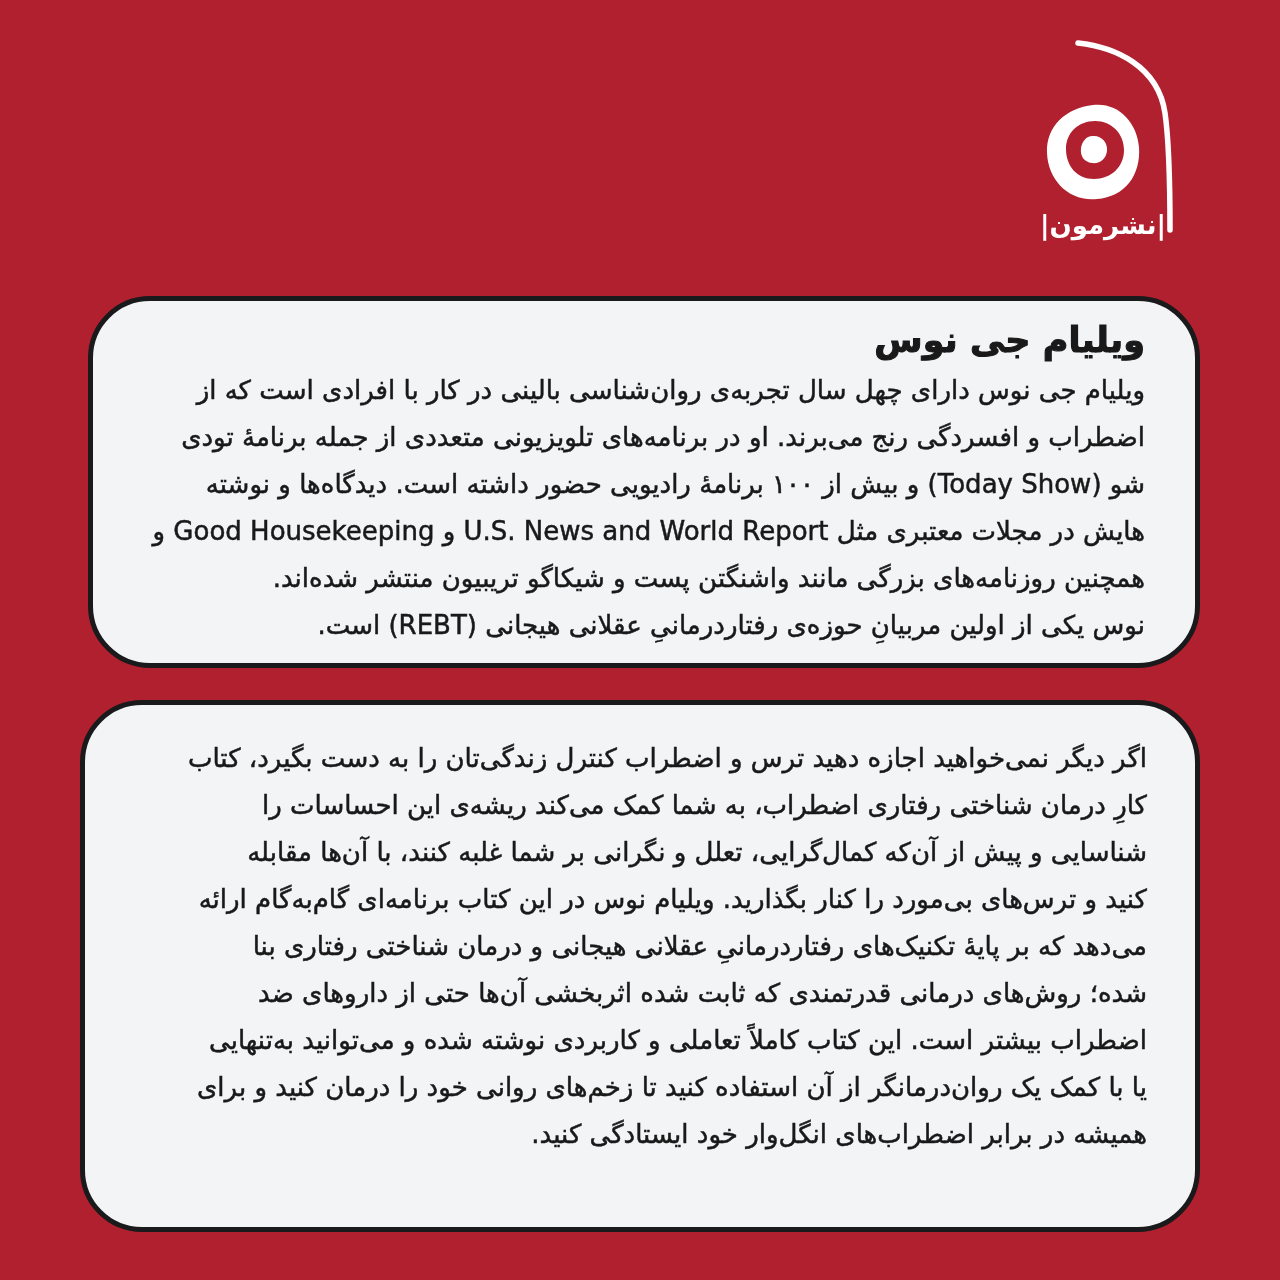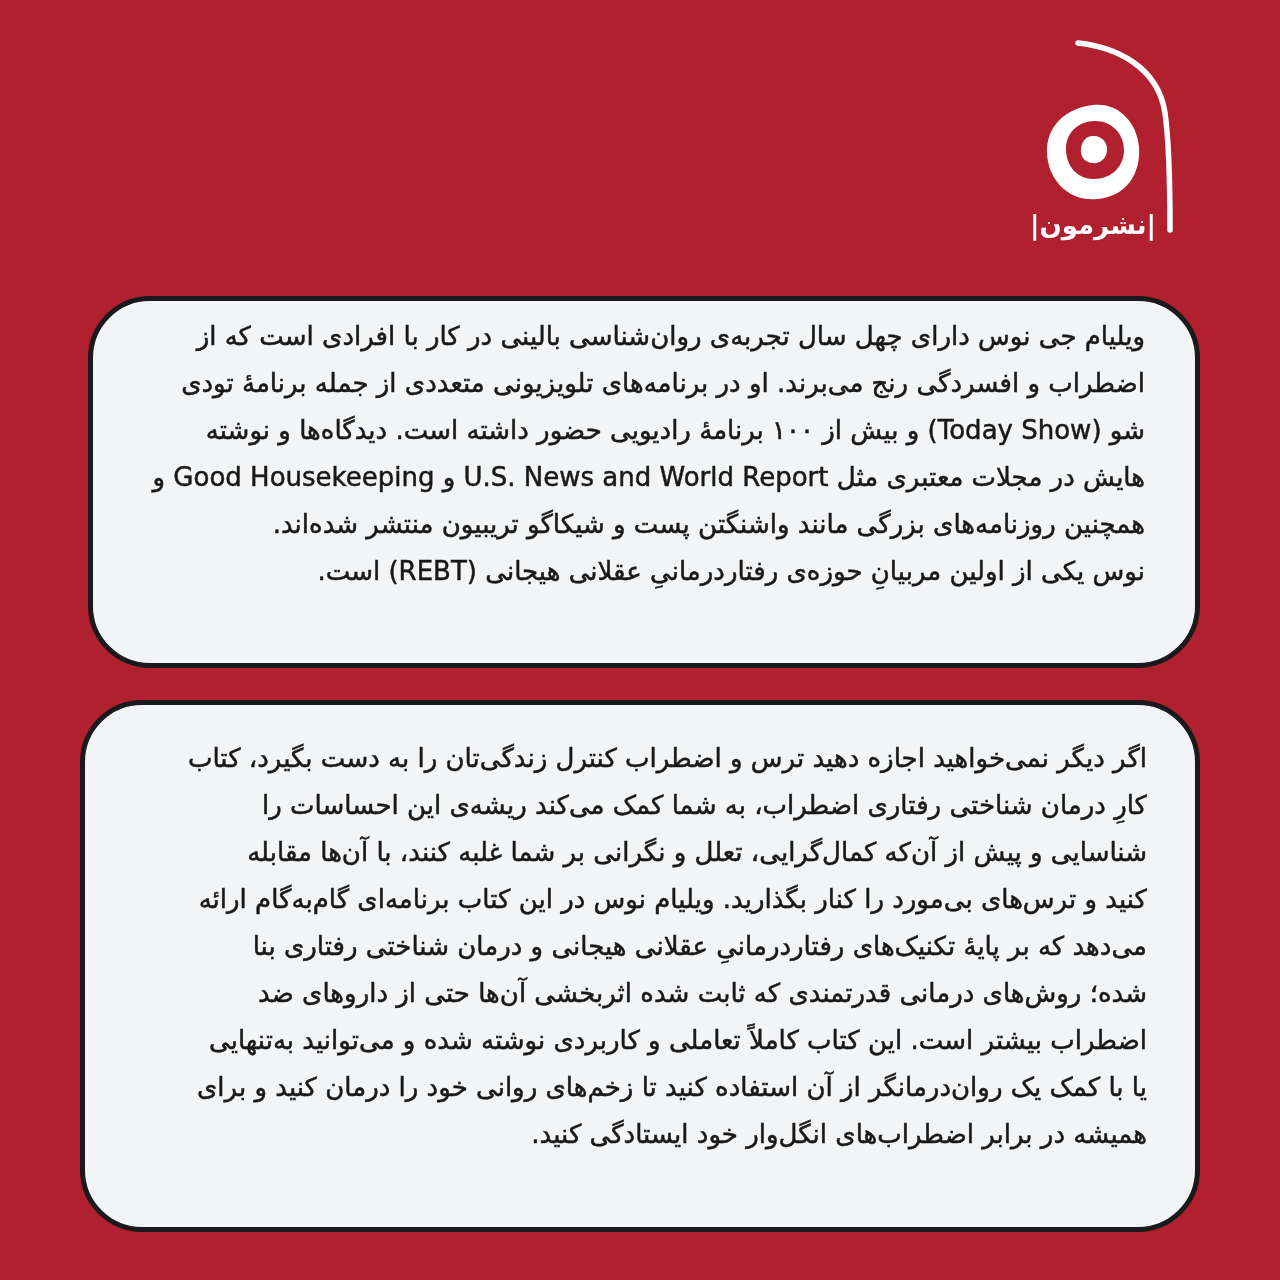--- a/index.html
+++ b/index.html
@@ -13,21 +13,21 @@
   body{
     width:1280px;height:1280px;position:relative;overflow:hidden;
     background:var(--bg);
     font-family:"DejaVu Sans","Liberation Sans",sans-serif;
   }
   
   .logo{position:absolute;top:38px;right:100px;width:140px;height:212px;color:var(--logo);}
   .logo svg{position:absolute;top:0;left:0;}
   .logo-text{
     position:absolute;top:172px;left:-20px;width:146px;
-    text-align:center;direction:rtl;
+    text-align:right;direction:rtl;
     font-size:26px;font-weight:bold;color:var(--logo);
     letter-spacing:0.5px;
   }
   
   .card{
     position:absolute;box-sizing:border-box;
     background:var(--card-bg);
     border:5px solid var(--border);
     border-radius:62px;
     overflow:hidden;
@@ -58,20 +58,21 @@
 
     <path fill="currentColor" fill-rule="evenodd" d="M53,67 C78,64 97,84 99,109 C101,137 85,159 57,161 C29,164 8,142 7,115 C6,88 26,70 53,67 Z
              M55,83 C72,83 84,96 84,112 C84,129 71,141 54,141 C37,141 26,128 26,111 C26,95 38,83 55,83 Z"></path>
 
     <path fill="currentColor" d="M54,98 C62,98 68,105 67,113 C66,121 60,126 52,125 C44,124 40,118 41,110 C42,103 47,97 54,98 Z"></path>
   </svg>
   <div class="logo-text">|نشرمون|</div>
 </div>
 
 <section class="card card-author">
+  <h1 class="card-title">ویلیام جی نوس</h1>
   <p class="card-body">ویلیام جی نوس دارای چهل سال تجربه‌ی روان‌شناسی بالینی در کار با افرادی است که از
 اضطراب و افسردگی رنج می‌برند. او در برنامه‌های تلویزیونی متعددی از جمله برنامهٔ تودی
 شو (Today Show) و بیش از ۱۰۰ برنامهٔ رادیویی حضور داشته است. دیدگاه‌ها و نوشته
 هایش در مجلات معتبری مثل U.S. News and World Report و Good Housekeeping و
 همچنین روزنامه‌های بزرگی مانند واشنگتن پست و شیکاگو تریبیون منتشر شده‌اند.
 نوس یکی از اولین مربیانِ حوزه‌ی رفتاردرمانیِ عقلانی هیجانی (REBT) است.</p>
 </section>
 
 <section class="card card-book">
   <p class="card-body">اگر دیگر نمی‌خواهید اجازه دهید ترس و اضطراب کنترل زندگی‌تان را به دست بگیرد، کتاب

